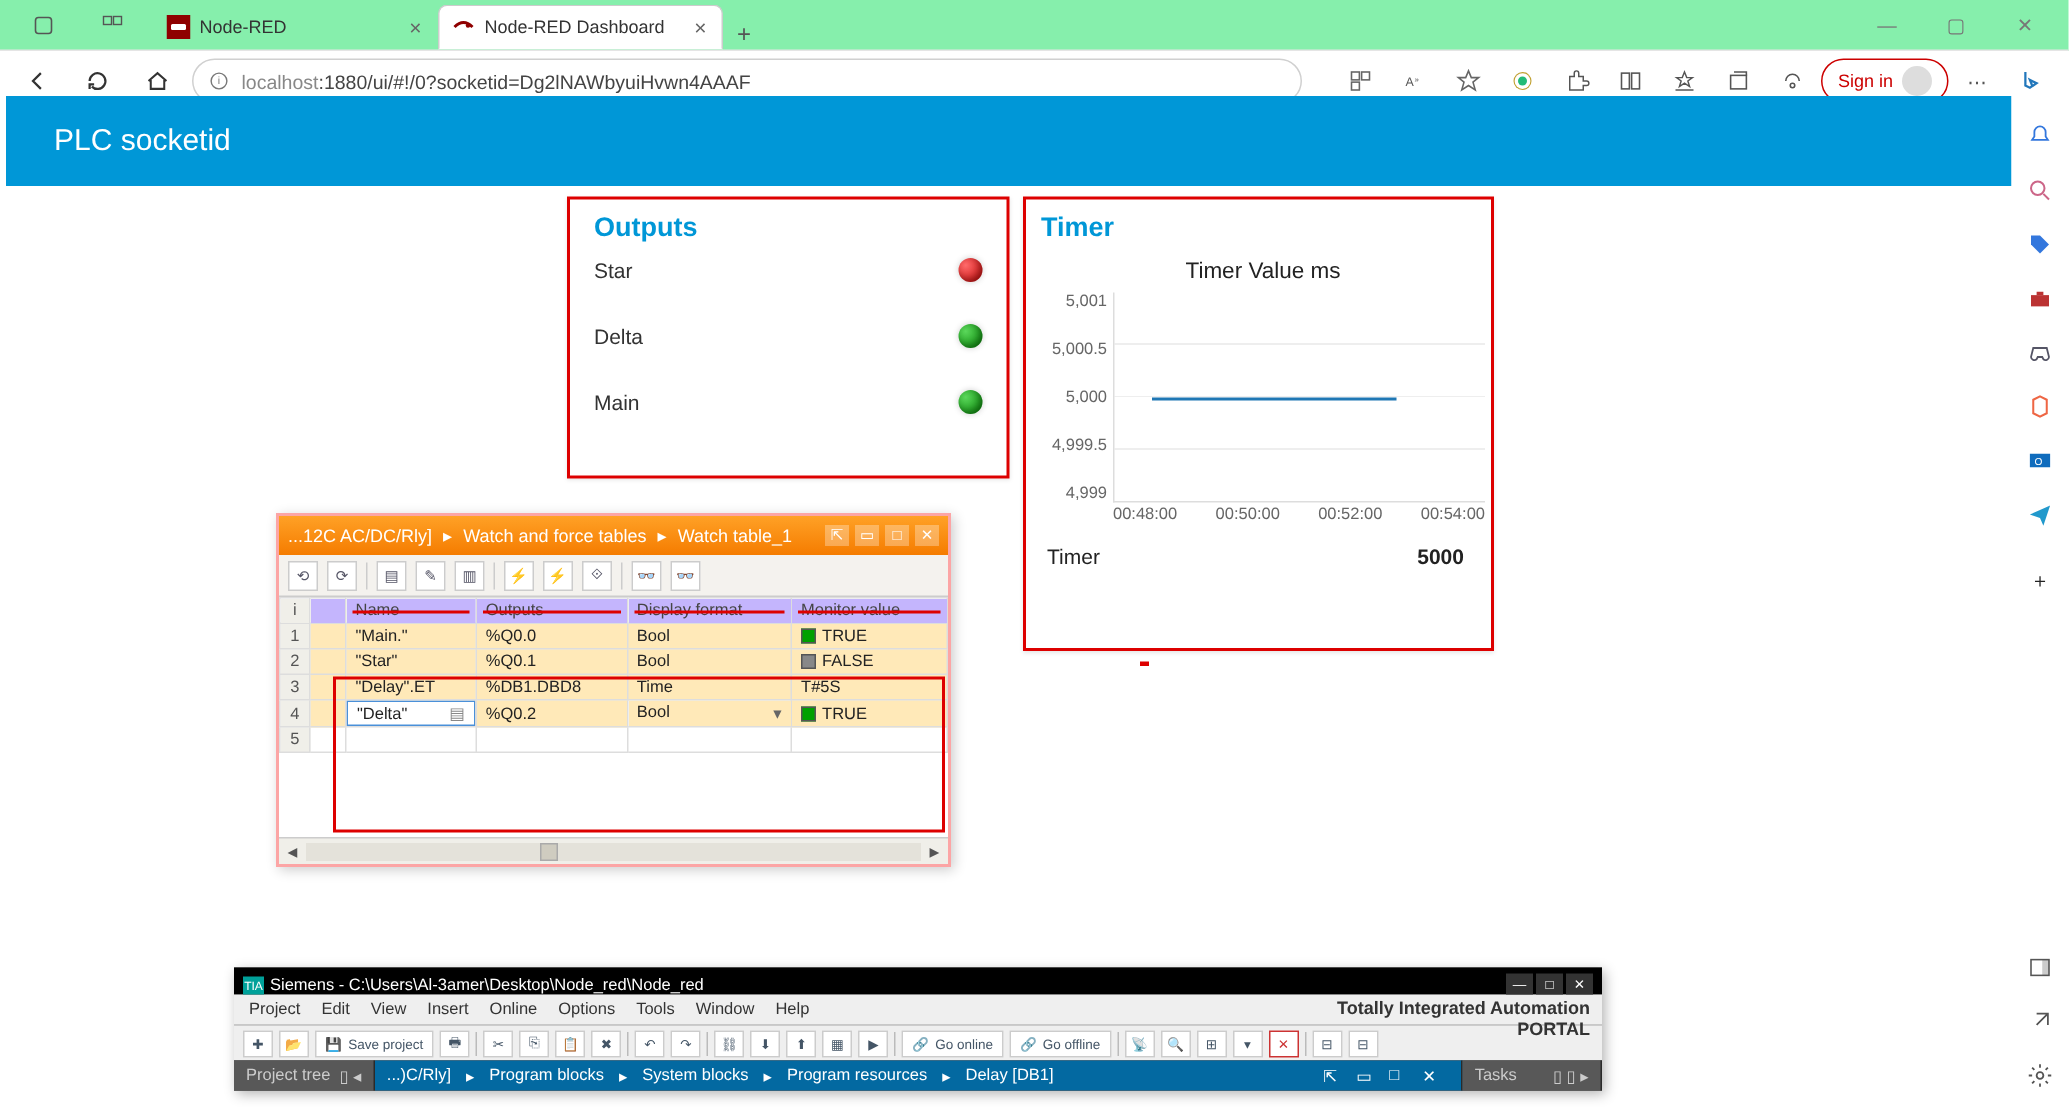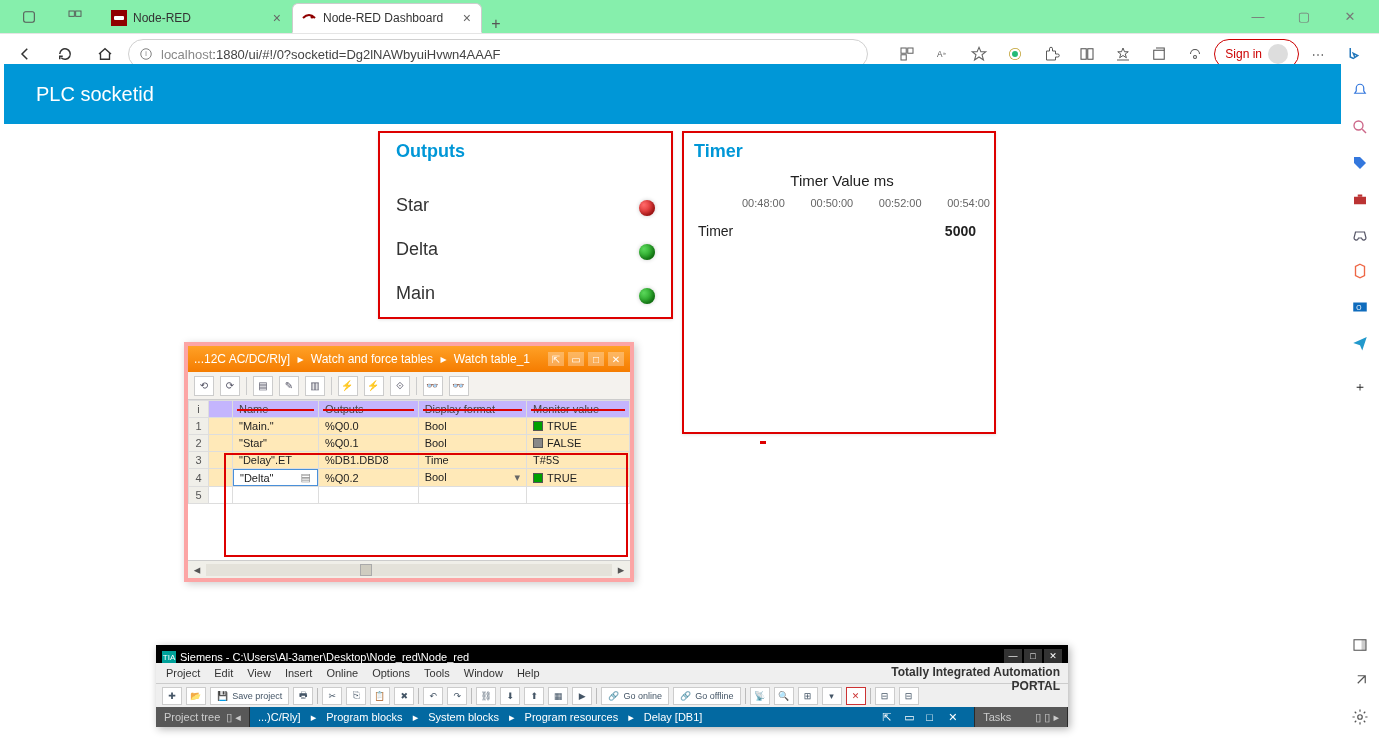--- a/index.html
+++ b/index.html
@@ -75,21 +75,21 @@
 
   .dash-body { position: relative; width: 100%; height: calc(100% - 60px); }
 
   
   .card {
     position: absolute; background: #fff; border: 2px solid #d00;
     box-shadow: 0 1px 3px rgba(0,0,0,0.1);
   }
   .card-outputs { left: 374px; top: 7px; width: 295px; height: 188px; padding: 8px 16px; }
   .card-title { color: #0097d7; font-size: 18px; font-weight: 700; margin-bottom: 10px; }
-  .out-row { display: flex; align-items: flex-end; justify-content: space-between; height: 44px; font-size: 18px; color:#333; }
+  .out-row { display: flex; align-items: flex-start; justify-content: space-between; height: 44px; font-size: 14px; color:#333; }
   .led { width: 16px; height: 16px; border-radius: 50%; box-shadow: inset -2px -2px 4px rgba(0,0,0,0.3), 0 0 4px rgba(0,0,0,0.2); }
   .led.red { background: radial-gradient(circle at 30% 30%, #ff6b6b, #c00000); }
   .led.green { background: radial-gradient(circle at 30% 30%, #5bd75b, #008000); }
 
   
   .card-timer { left: 678px; top: 7px; width: 314px; height: 303px; padding: 8px 4px 4px 10px; }
   .chart-wrap { margin-top: 4px; }
   .chart-title { text-align: center; font-size: 15px; font-weight: 500; margin-bottom: 6px; }
   .chart-area { position: relative; height: 140px; display:flex; }
   .y-axis { width: 48px; display: flex; flex-direction: column; justify-content: space-between; align-items: flex-end; font-size: 11px; color:#666; padding-right:4px; }
@@ -101,21 +101,21 @@
     position:absolute; left: 10%; right: 24%; top: 50%; height: 0;
     border-top: 2px solid #1f77b4;
   }
   .x-axis { display: flex; justify-content: space-between; padding: 2px 0 0 48px; font-size: 11px; color:#666; }
   .timer-value-row { display:flex; justify-content:space-between; padding: 14px 14px 4px 4px; font-size:14px; }
   .timer-value-row .val { font-weight: 700; }
 
   
   .tia-watch {
     position: absolute; left: 180px; top: 218px; width: 450px;
-    border: 4px solid #fca5a5; background: #fff; box-shadow: 2px 2px 8px rgba(0,0,0,0.2);
+    border: 2px solid #fca5a5; background: #fff; box-shadow: 2px 2px 8px rgba(0,0,0,0.2);
   }
   .tia-titlebar {
     background: linear-gradient(#ffa126,#f57c00); color: #fff; height: 26px;
     display: flex; align-items: center; padding: 0 6px; font-size: 12px;
   }
   .tia-titlebar .path { flex:1; white-space:nowrap; overflow:hidden; text-overflow:ellipsis; }
   .tia-titlebar .arrow { margin: 0 4px; }
   .tia-titlebar .wbtns { display:flex; gap:4px; }
   .tia-titlebar .wbtn { width:16px; height:14px; background:rgba(255,255,255,0.3); font-size:10px; display:flex; align-items:center; justify-content:center; }
   .tia-toolbar { height: 28px; background:#f4f2ee; border-bottom:1px solid #ccc; display:flex; align-items:center; gap:6px; padding:0 6px; }
@@ -410,20 +410,32 @@
         <div class="out-row">
           <span>Main</span>
           <span class="led green"></span>
         </div>
       </div>
 
       <div class="card card-timer">
         <div class="card-title">Timer</div>
         <div class="chart-wrap">
           <div class="chart-title">Timer Value ms</div>
+          <div class="chart-area">
+            <div class="y-axis">
+              <span>5,001</span>
+              <span>5,000.5</span>
+              <span>5,000</span>
+              <span>4,999.5</span>
+              <span>4,999</span>
+            </div>
+            <div class="plot">
+              <div class="series-line"></div>
+            </div>
+          </div>
           <div class="x-axis">
             <span>00:48:00</span>
             <span>00:50:00</span>
             <span>00:52:00</span>
             <span>00:54:00</span>
           </div>
         </div>
         <div class="timer-value-row">
           <span>Timer</span>
           <span class="val">5000</span>

